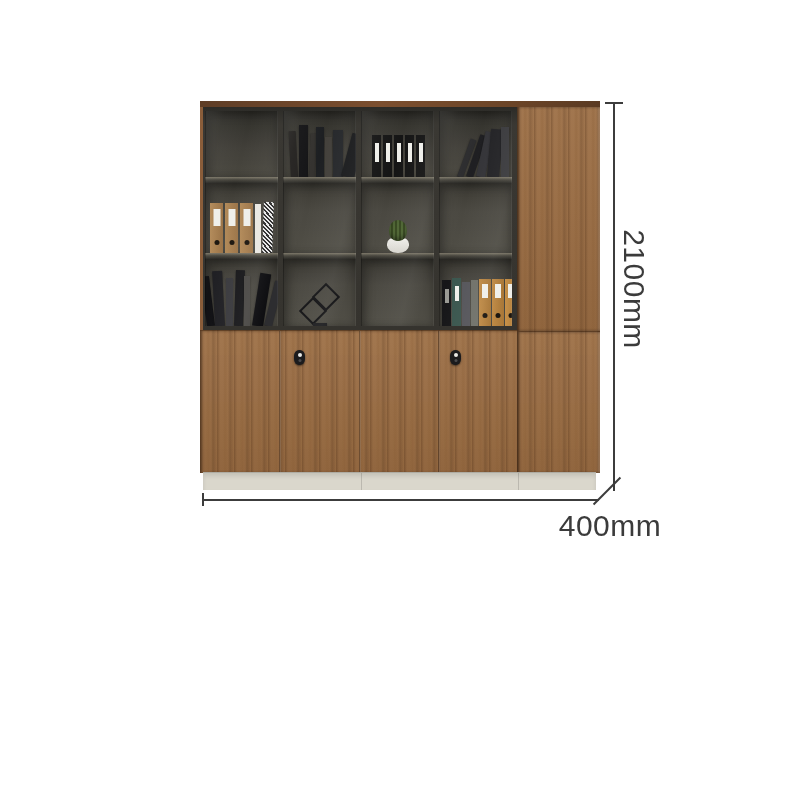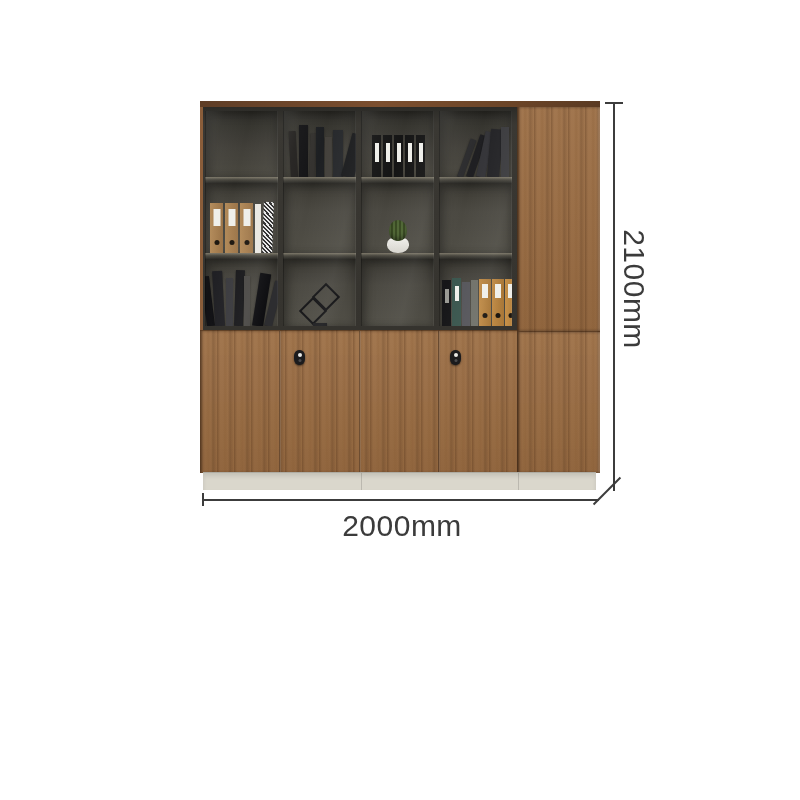--- a/index.html
+++ b/index.html
@@ -233,15 +233,15 @@
     <div class="plinth-seam" style="left:315px;"></div>
   </div>
 
   <div class="abs dim" style="left:613px;top:103px;width:2px;height:388px;"></div>
   <div class="abs dim" style="left:605px;top:102px;width:18px;height:2px;"></div>
   <div class="abs dim" style="left:588px;top:490px;width:38px;height:2px;transform:rotate(-45deg);"></div>
   <div class="abs dim" style="left:203px;top:499px;width:396px;height:2px;"></div>
   <div class="abs dim" style="left:202px;top:493px;width:2px;height:13px;"></div>
 
   <div class="dim-label vert" style="left:634px;top:289px;">2100mm</div>
-  <div class="dim-label" style="left:402px;top:526px;">2000mm</div>
+  <div class="dim-label" style="left:610px;top:526px;">400mm</div>
 
 </div>
 
 </body></html>

